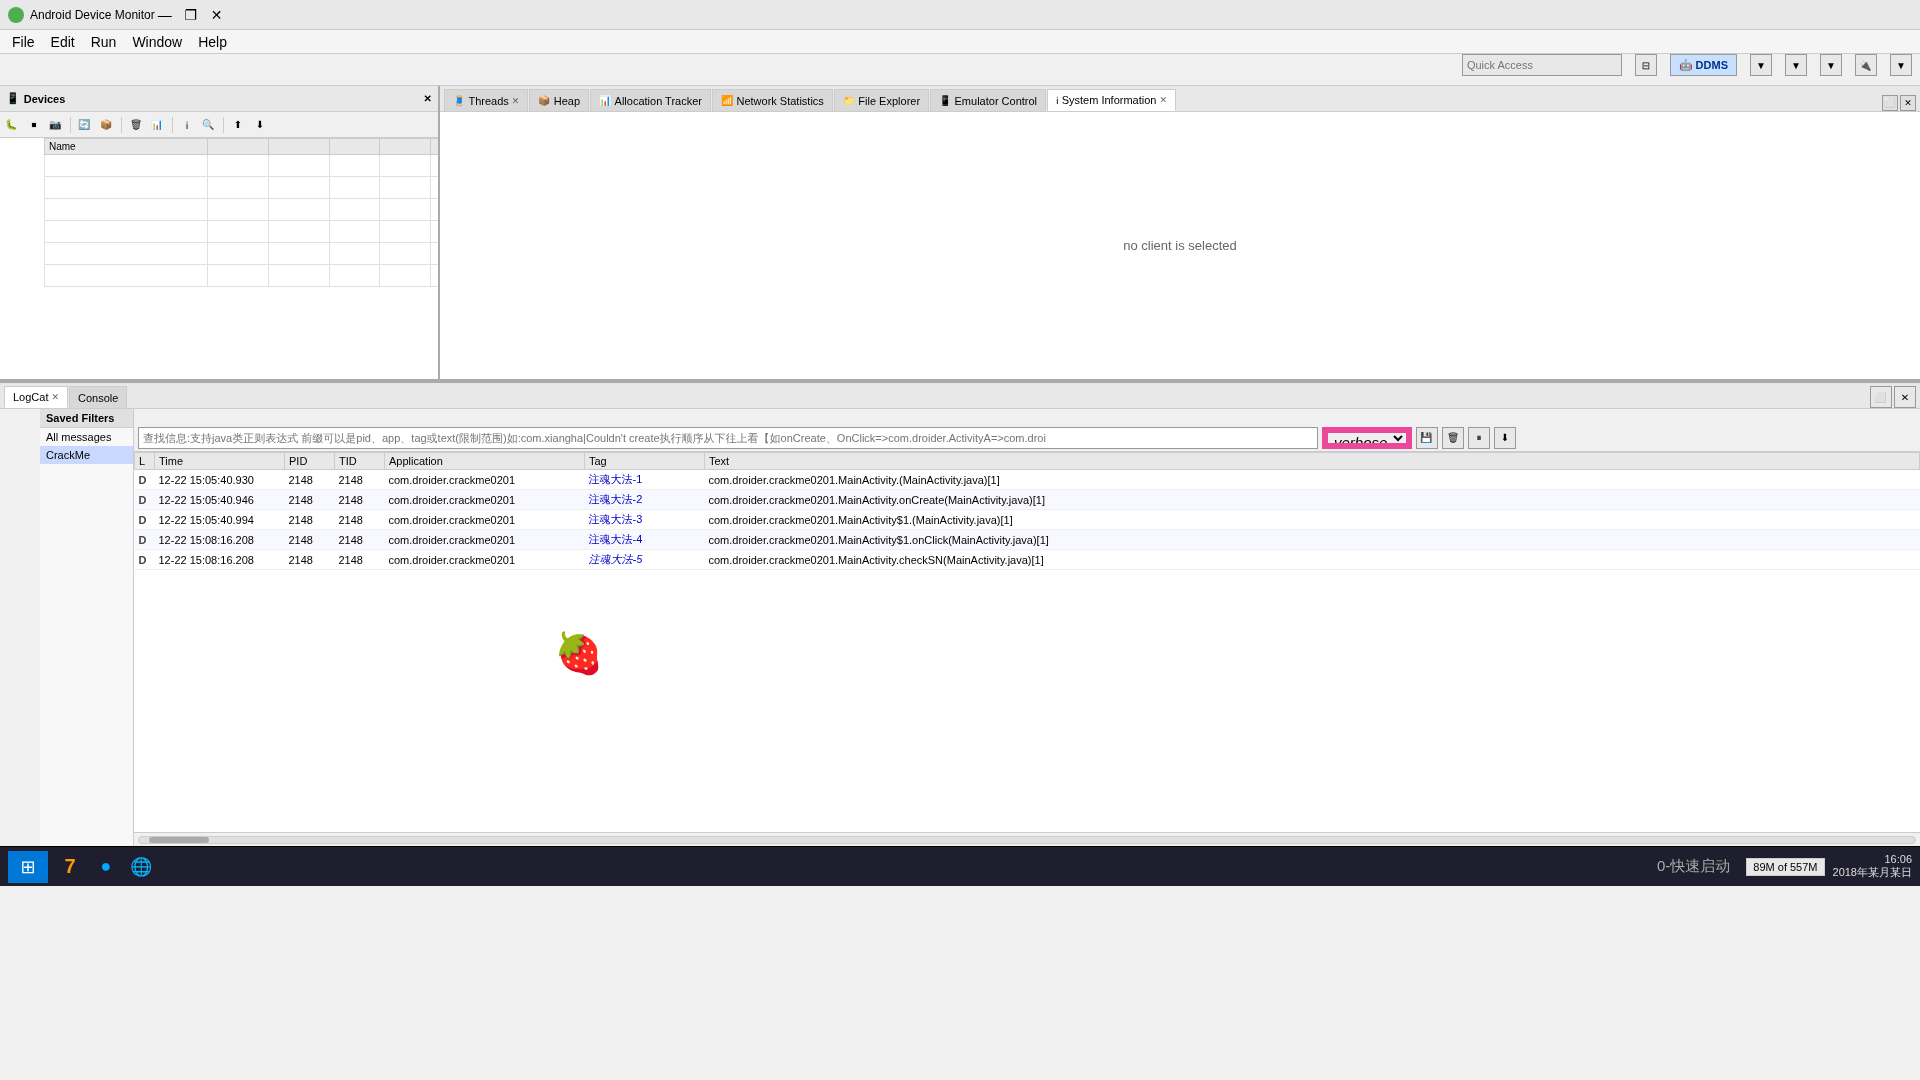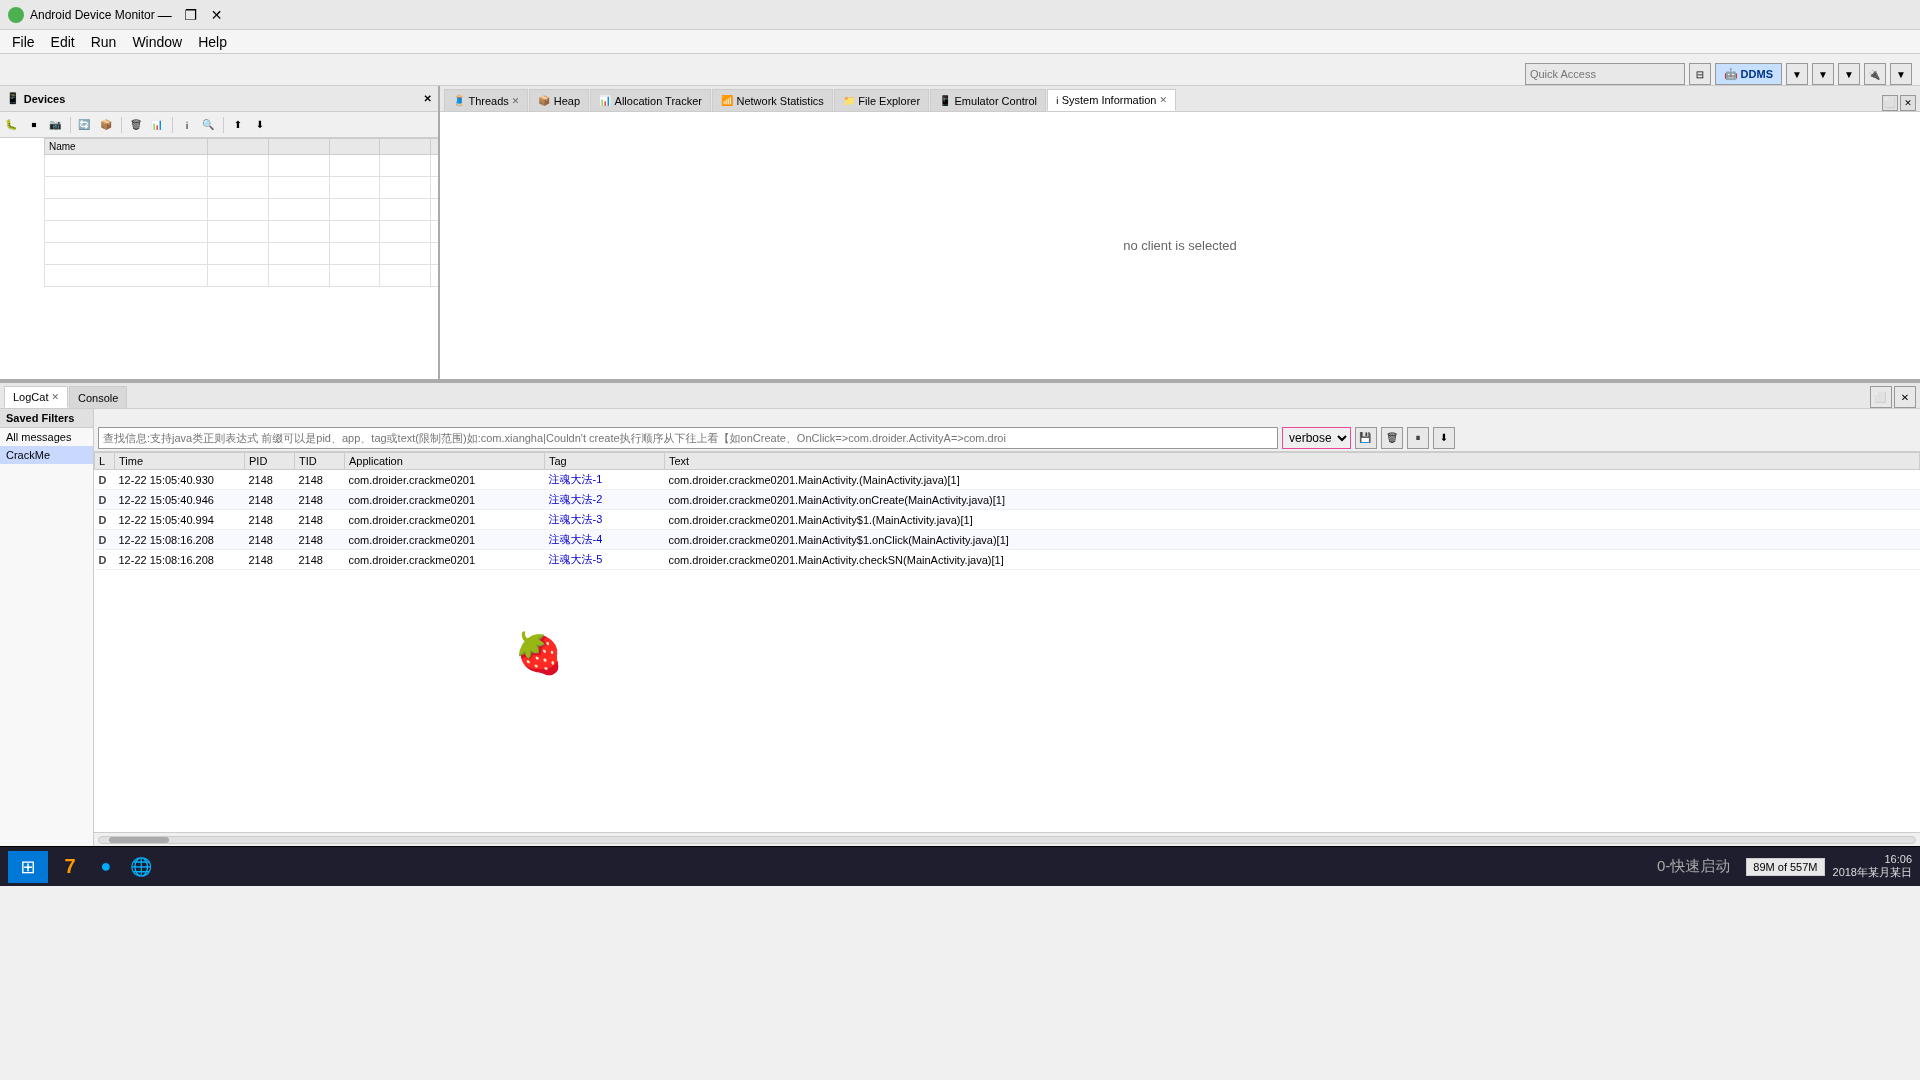--- a/index.html
+++ b/index.html
@@ -55,25 +55,25 @@
       padding: 2px 8px;
       cursor: pointer;
       font-size: 14px;
     }
 
     
     #toolbar {
       background: #f0f0f0;
       height: 32px;
       display: flex;
-      align-items: flex-end;
+      align-items: flex-start;
       padding: 0 8px;
       border-bottom: 1px solid #ccc;
       justify-content: flex-end;
-      gap: 4px;
+      gap: 13px;
     }
     #quick-access-input {
       width: 160px;
       height: 22px;
       border: 1px solid #999;
       padding: 0 4px;
       font-size: 11px;
     }
     .toolbar-btn {
       height: 22px;
@@ -255,20 +255,21 @@
     .bottom-right-controls {
       margin-left: auto;
       display: flex; gap: 2px; align-items: center;
     }
 
     
     #logcat-area {
       display: flex;
       flex: 1;
       overflow: hidden;
+      padding-left: 40px;
     }
 
     
     #filters-sidebar {
       width: 94px;
       border-right: 1px solid #ccc;
       background: #f8f8f8;
       display: flex;
       flex-direction: column;
     }
@@ -306,23 +307,24 @@
     .search-input {
       flex: 1;
       height: 22px;
       border: 1px solid #999;
       padding: 0 4px;
       font-size: 11px;
       max-width: 1180px;
     }
     .verbose-select {
       height: 22px;
-      border: 1px solid #ec4899;
-      font-size: 12px;
+      border: 6px solid #ec4899;
+      font-size: 15px;
       padding: 0 2px;
+      font-style: italic;
     }
     .logcat-icon-btn {
       width: 22px; height: 22px;
       border: 1px solid #999;
       background: #e8e8e8;
       cursor: pointer;
       font-size: 10px;
       display: flex; align-items: center; justify-content: center;
     }
 
@@ -702,21 +704,21 @@
     <td>com.droider.crackme0201</td>
     <td style="color:#0000cc;margin-left:15px;">注魂大法-4</td>
     <td>com.droider.crackme0201.MainActivity$1.onClick(MainActivity.java)[1]</td>
   </tr>
               <tr class="log-row-d" style="background: rgb(255, 255, 255);">
     <td class="log-level">D</td>
     <td>12-22 15:08:16.208</td>
     <td>2148</td>
     <td>2148</td>
     <td>com.droider.crackme0201</td>
-    <td style="color:#0000cc;">注魂大法-5</td>
+    <td style="color:#0000cc;font-style:italic;">注魂大法-5</td>
     <td>com.droider.crackme0201.MainActivity.checkSN(MainActivity.java)[1]</td>
   </tr>
             </tbody>
         </table>
 
         <div class="strawberry-area">
           <span class="strawberry">🍓</span>
         </div>
       </div>
 

